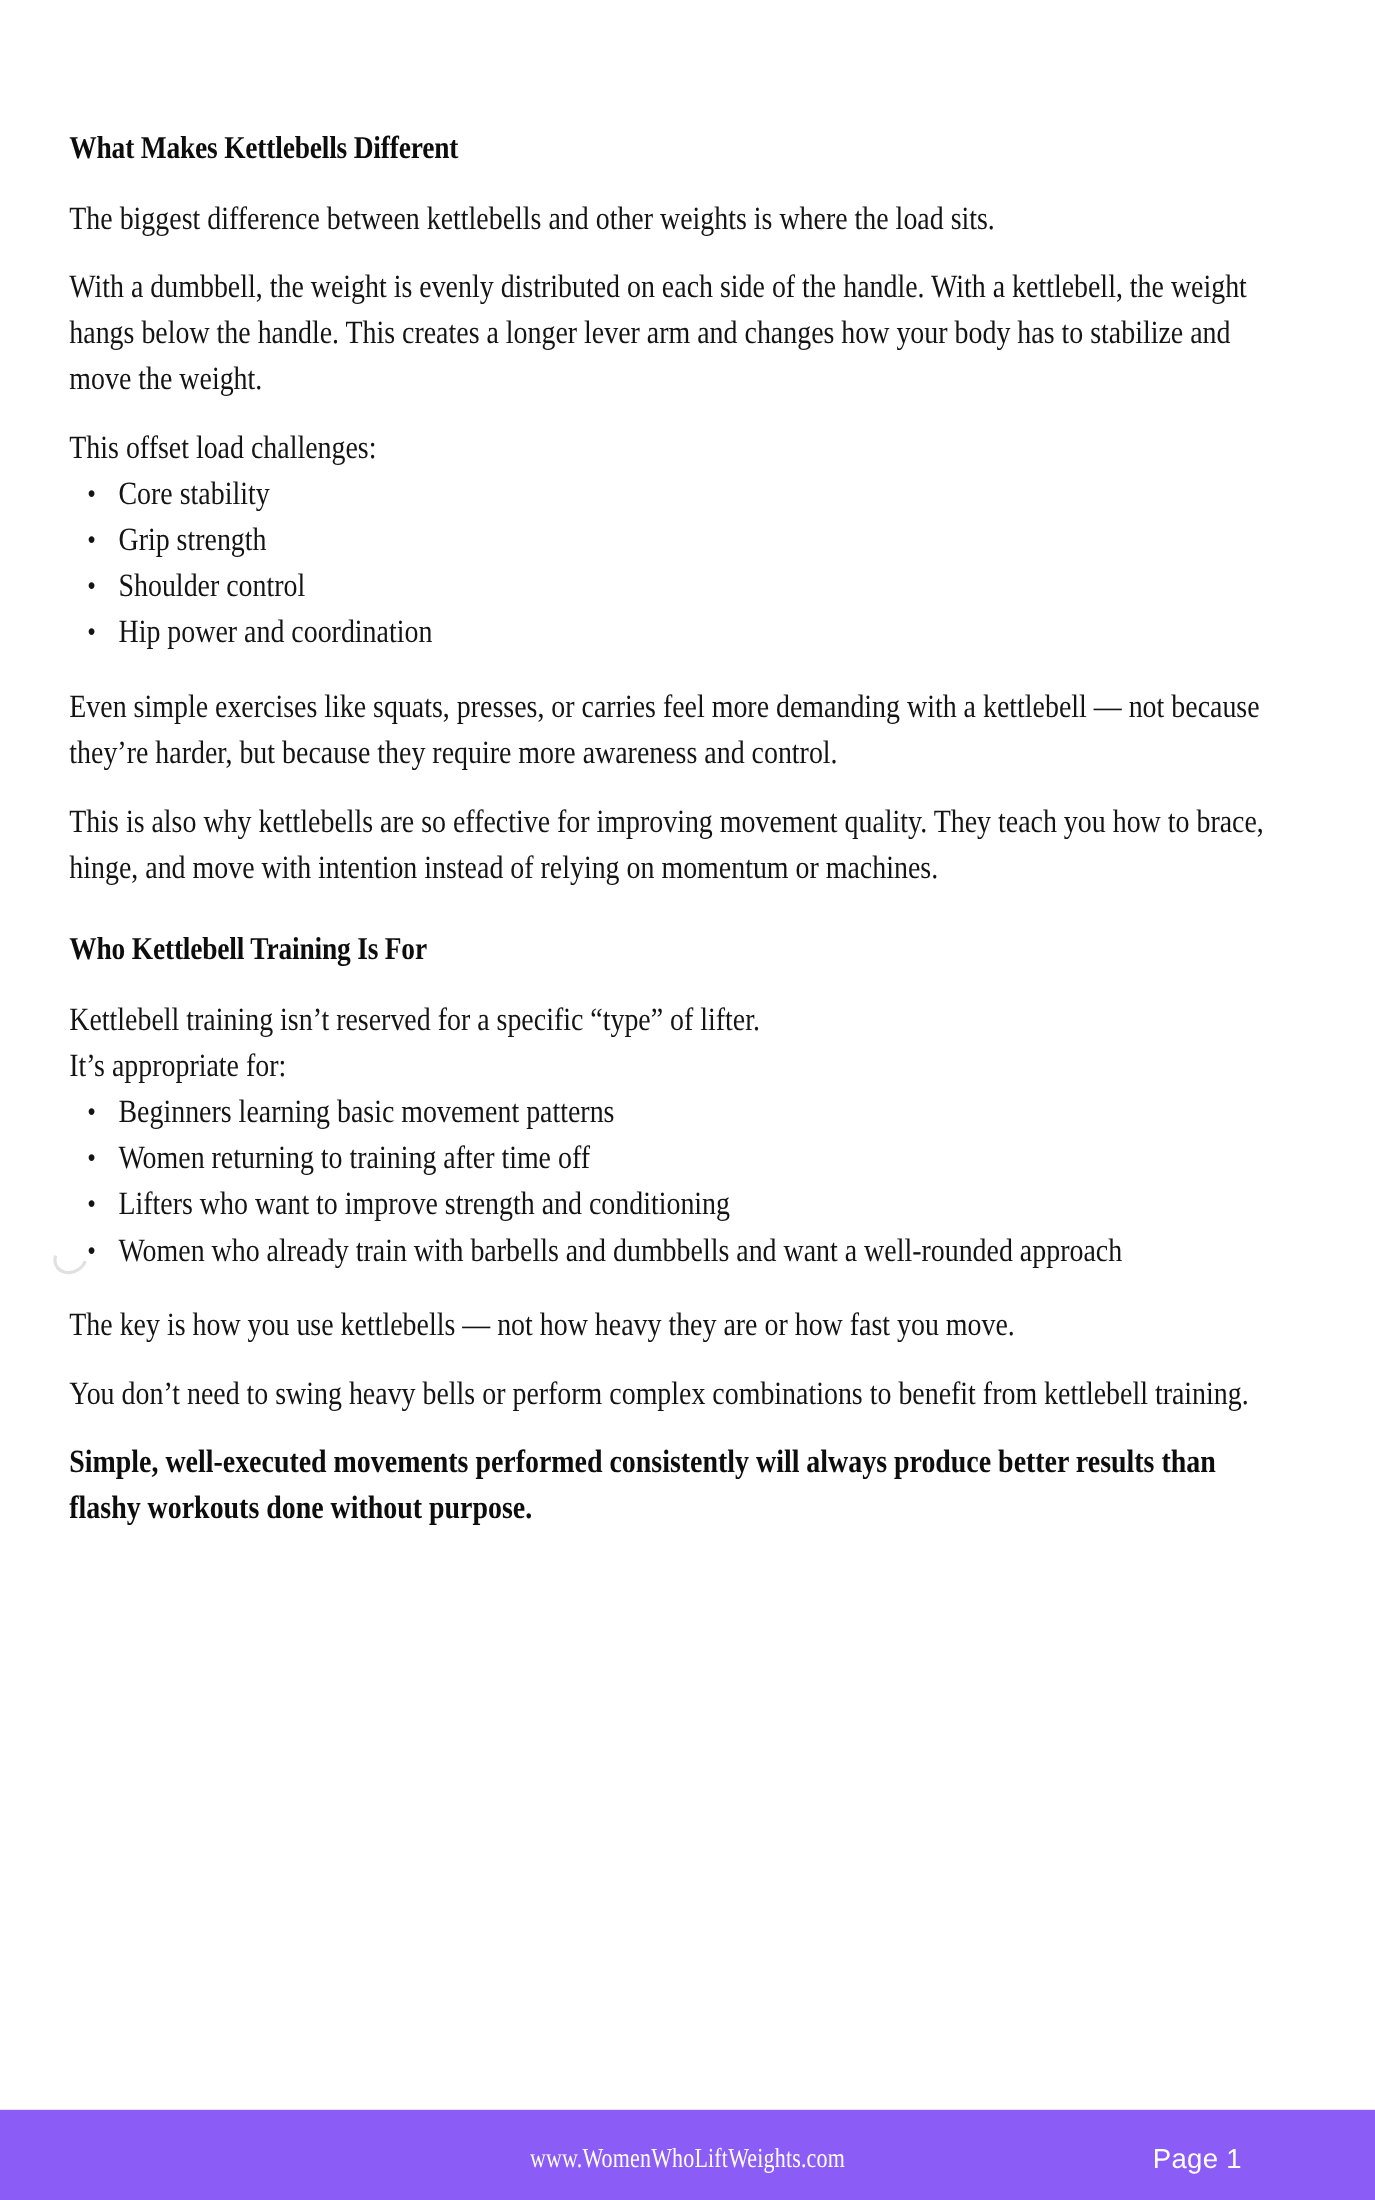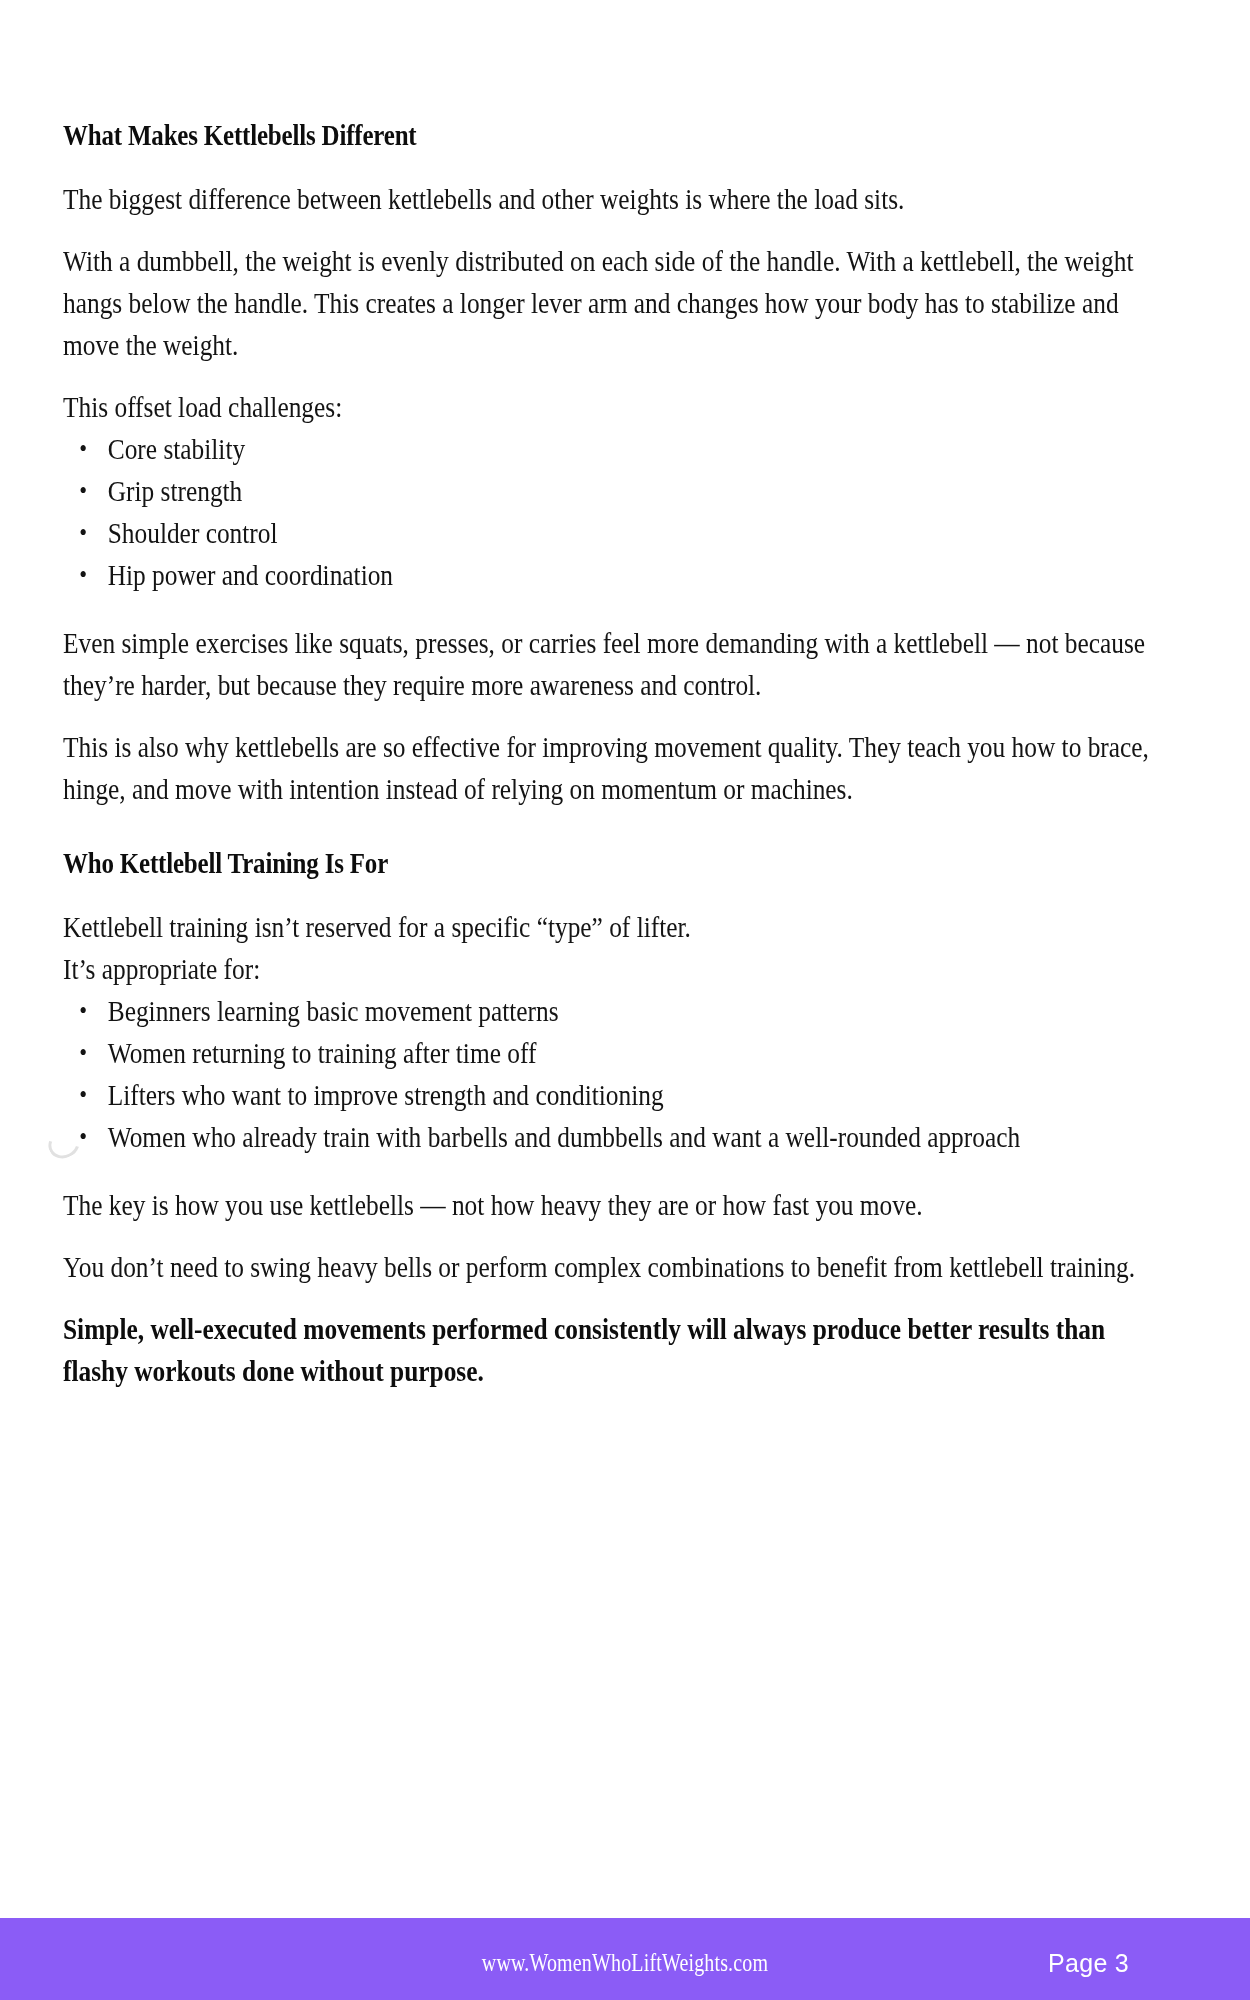--- a/index.html
+++ b/index.html
@@ -197,16 +197,16 @@
     <div class="gap-md"></div>
 
     <p class="body-text bold">Simple, well-executed movements performed consistently will always produce better results than flashy workouts done without purpose.</p>
 
   </div>
 
   <div class="smudge"></div>
 
   <div class="footer-bar">
     <div class="footer-url">www.WomenWhoLiftWeights.com</div>
-    <div class="footer-page">Page 3</div>
+    <div class="footer-page">Page 1</div>
   </div>
 
 </div>
 
 </body></html>

